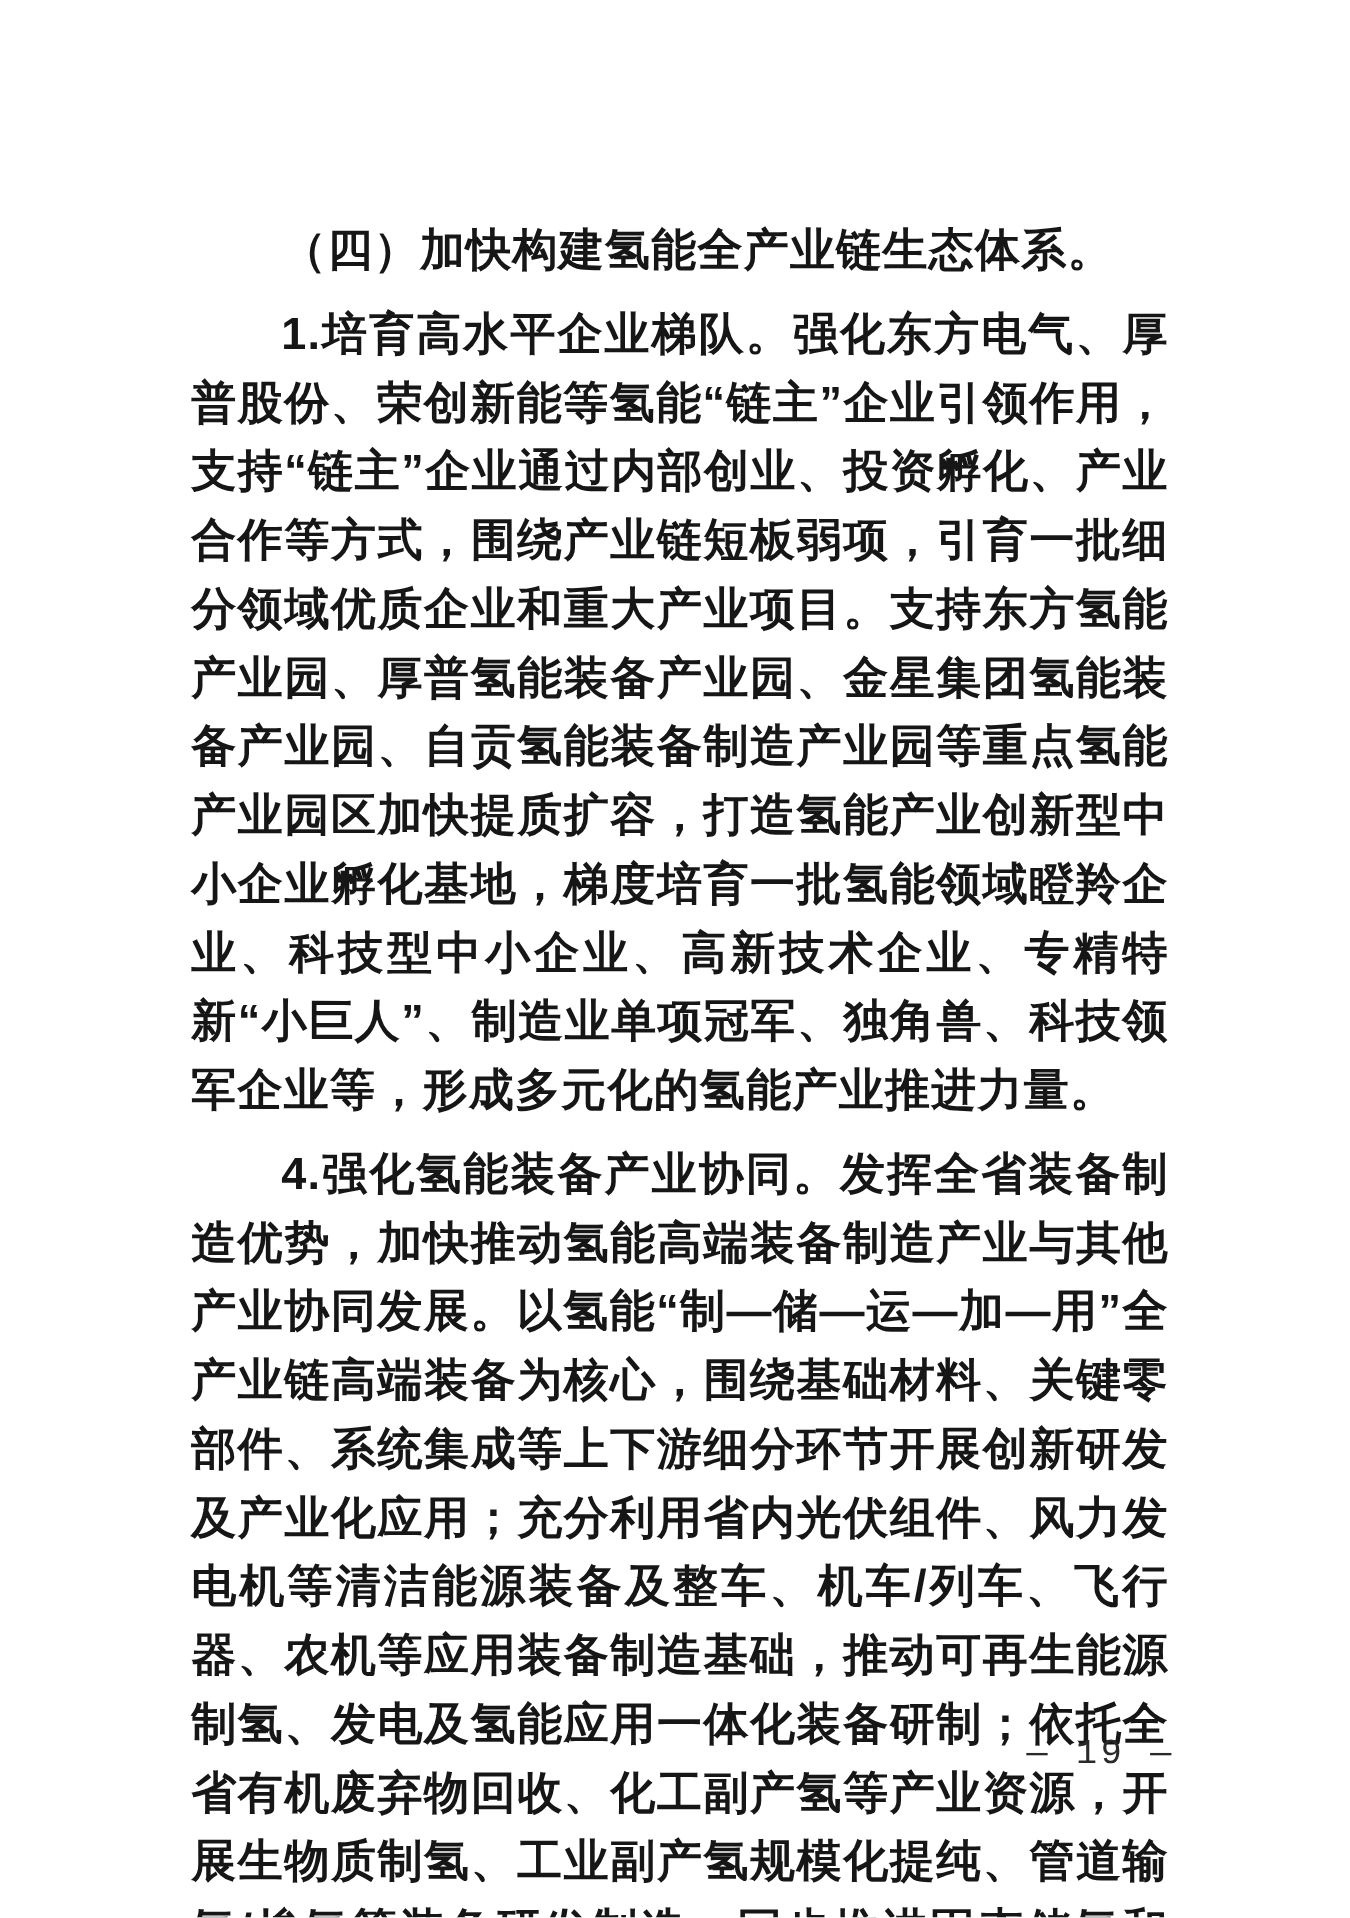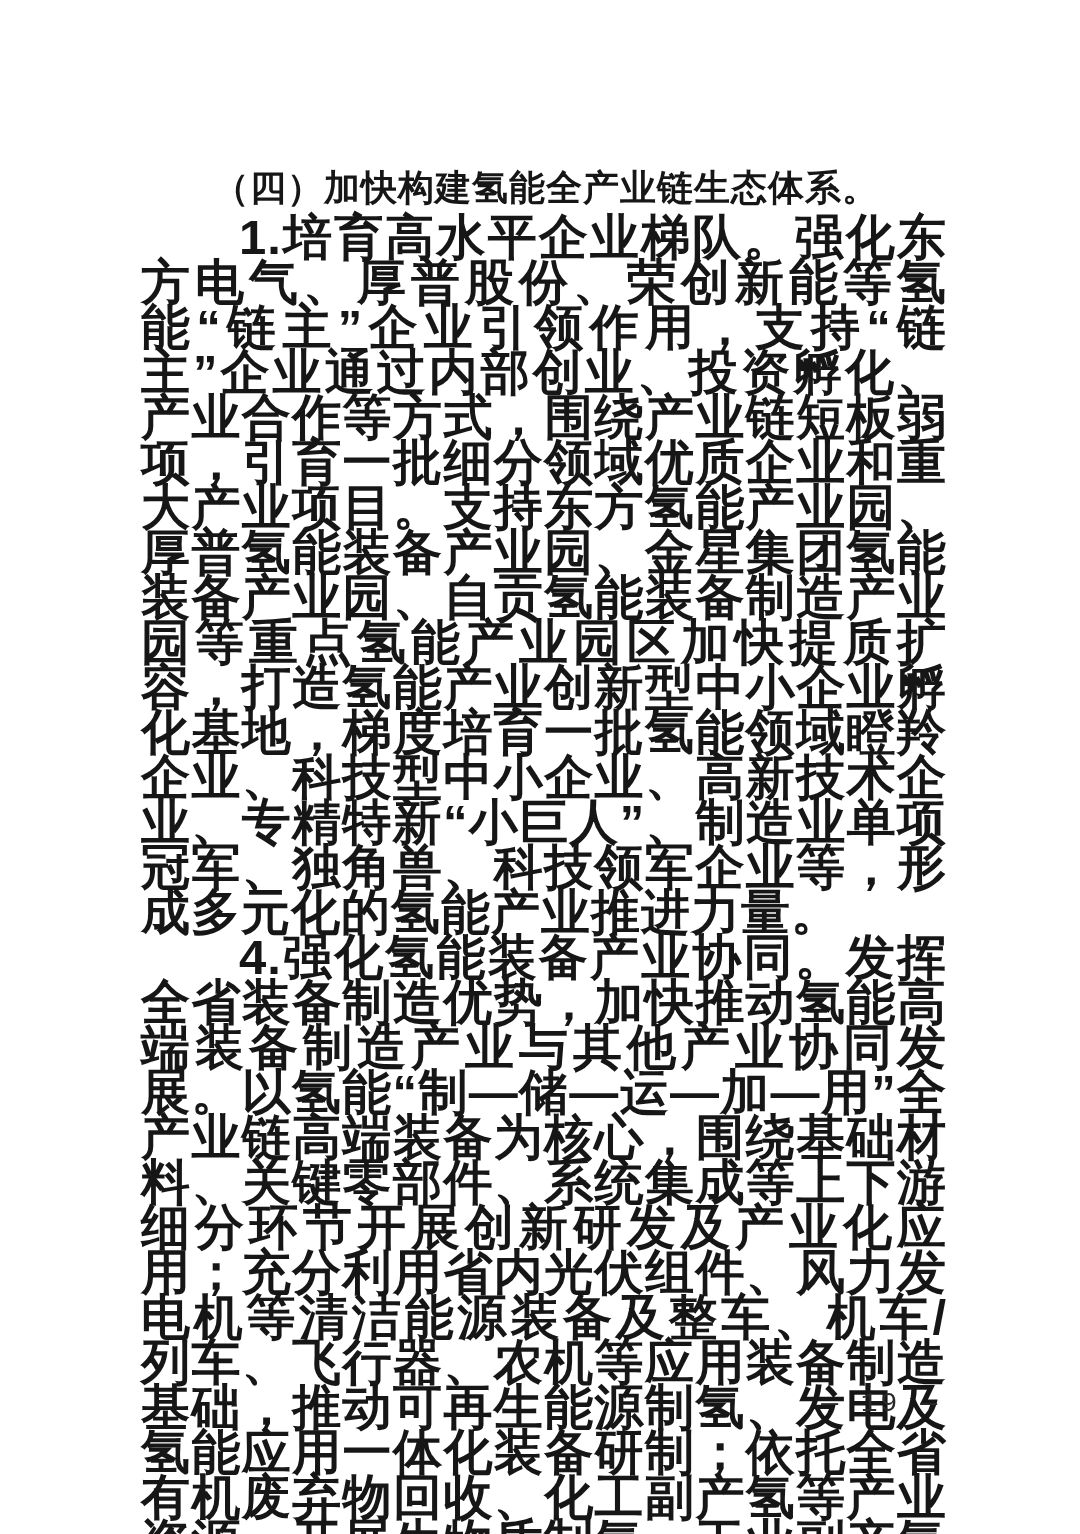--- a/index.html
+++ b/index.html
@@ -20,28 +20,28 @@
     position: absolute;
     left: 141px;
     top: 160px;
     width: 806px;
   }
   .section-heading {
     font-size: 36px;
     line-height: 55px;
     font-weight: 700;
     text-indent: 2em;
-    margin: 0;
+    margin: 12px;
     letter-spacing: 1px;
   }
   .para {
-    font-size: 49px;
-    line-height: 45px;
+    font-size: 36px;
+    line-height: 55px;
     font-weight: 600;
-    margin: 0;
+    margin: 12px;
     text-indent: 2em;
     text-align: justify;
     letter-spacing: 1px;
   }
   .para .lead {
     font-weight: 700;
   }
   .page-number {
     position: absolute;
     top: 1388px;

